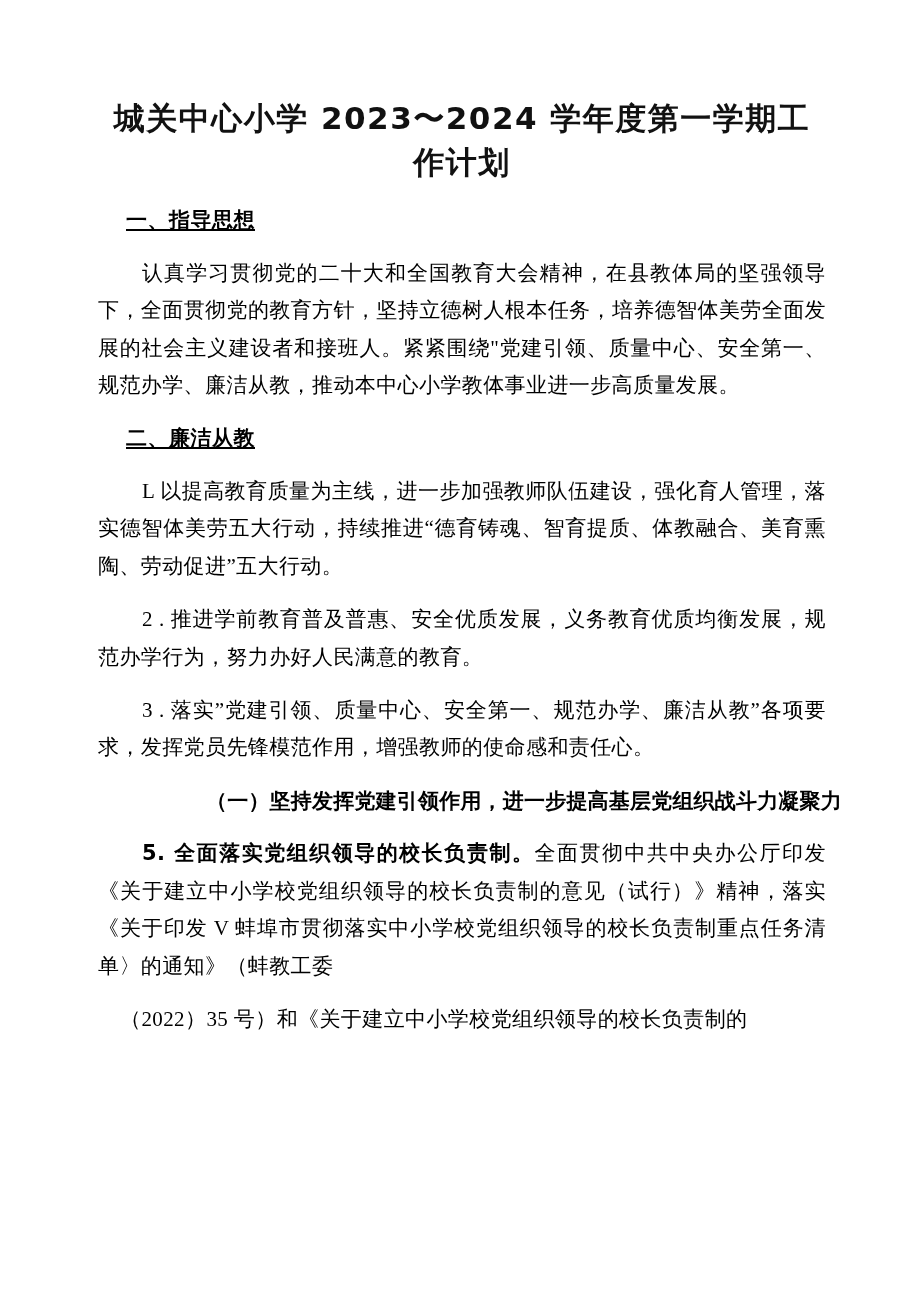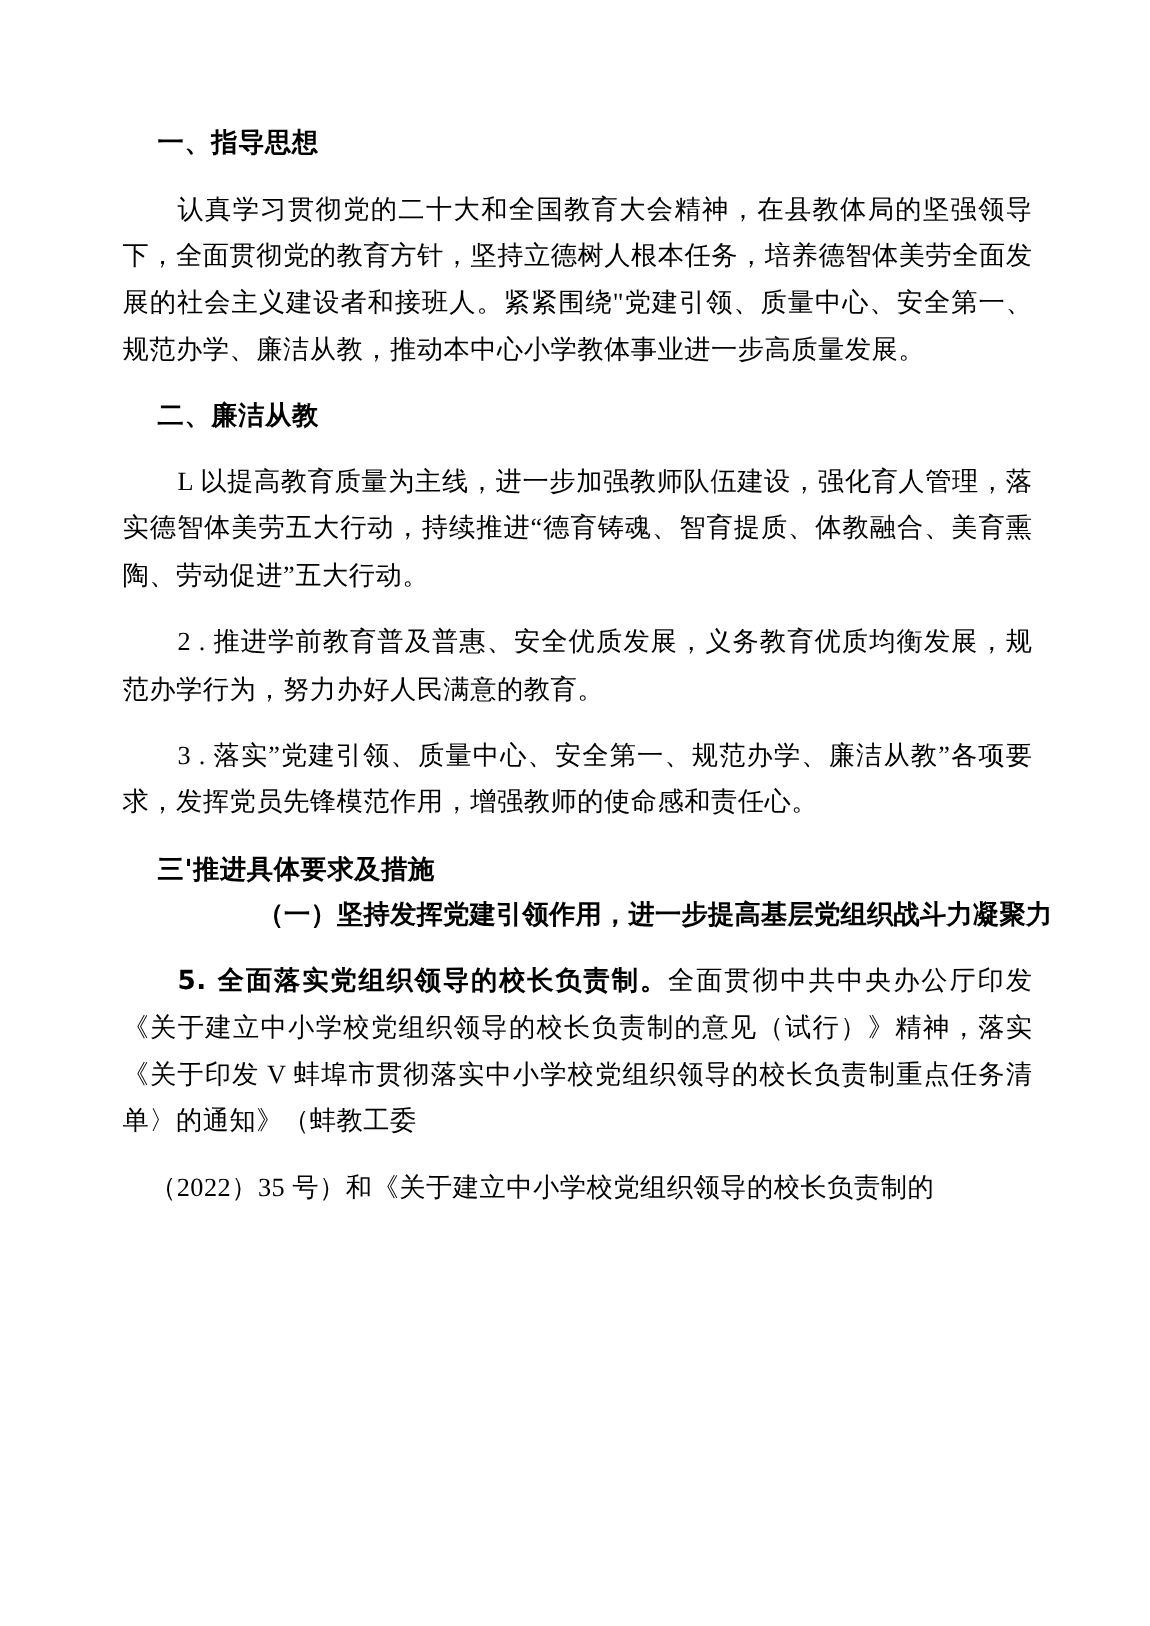--- a/index.html
+++ b/index.html
@@ -34,20 +34,21 @@
     color: #111;
   }
   .h2 {
     font-family: "DejaVu Sans", "Liberation Sans", sans-serif;
     font-size: 21px;
     font-weight: 700;
     line-height: 1.75;
     margin: 0;
     text-indent: 44px;
     letter-spacing: 0.5px;
+    text-decoration: underline;
   }
   .h3 {
     font-family: "DejaVu Sans", "Liberation Sans", sans-serif;
     font-size: 21px;
     font-weight: 700;
     line-height: 1.75;
     margin: 0;
     text-indent: 44px;
     letter-spacing: 0.2px;
     text-align: right;
@@ -66,32 +67,32 @@
   .para .lead {
     font-family: "DejaVu Sans", "Liberation Sans", sans-serif;
     font-weight: 700;
   }
 </style>
 </head>
 <body>
 
 <div class="page">
 
+  <h1 class="doc-title">城关中心小学 2023〜2024 学年度第一学期工 作计划</h1>
 
   <h2 class="h2">一、指导思想</h2>
 
   <p class="para">认真学习贯彻党的二十大和全国教育大会精神，在县教体局的坚强领导下，全面贯彻党的教育方针，坚持立德树人根本任务，培养德智体美劳全面发展的社会主义建设者和接班人。紧紧围绕"党建引领、质量中心、安全第一、规范办学、廉洁从教，推动本中心小学教体事业进一步高质量发展。</p>
 
   <h2 class="h2">二、廉洁从教</h2>
 
   <p class="para">L 以提高教育质量为主线，进一步加强教师队伍建设，强化育人管理，落实德智体美劳五大行动，持续推进“德育铸魂、智育提质、体教融合、美育熏陶、劳动促进”五大行动。</p>
   <p class="para">2 . 推进学前教育普及普惠、安全优质发展，义务教育优质均衡发展，规范办学行为，努力办好人民满意的教育。</p>
   <p class="para">3 . 落实”党建引领、质量中心、安全第一、规范办学、廉洁从教”各项要求，发挥党员先锋模范作用，增强教师的使命感和责任心。</p>
 
-  <h2 class="h2">三'推进具体要求及措施</h2>
 
   <h3 class="h3">（一）坚持发挥党建引领作用，进一步提高基层党组织战斗力凝聚力</h3>
 
   <p class="para"><span class="lead">5. 全面落实党组织领导的校长负责制。</span><span>全面贯彻中共中央办公厅印发《关于建立中小学校党组织领导的校长负责制的意见（试行）》精神，落实《关于印发 V 蚌埠市贯彻落实中小学校党组织领导的校长负责制重点任务清单〉的通知》（蚌教工委</span></p>
 
   <p class="para noindent">（2022）35 号）和《关于建立中小学校党组织领导的校长负责制的</p>
 
 </div>
 
 </body></html>

